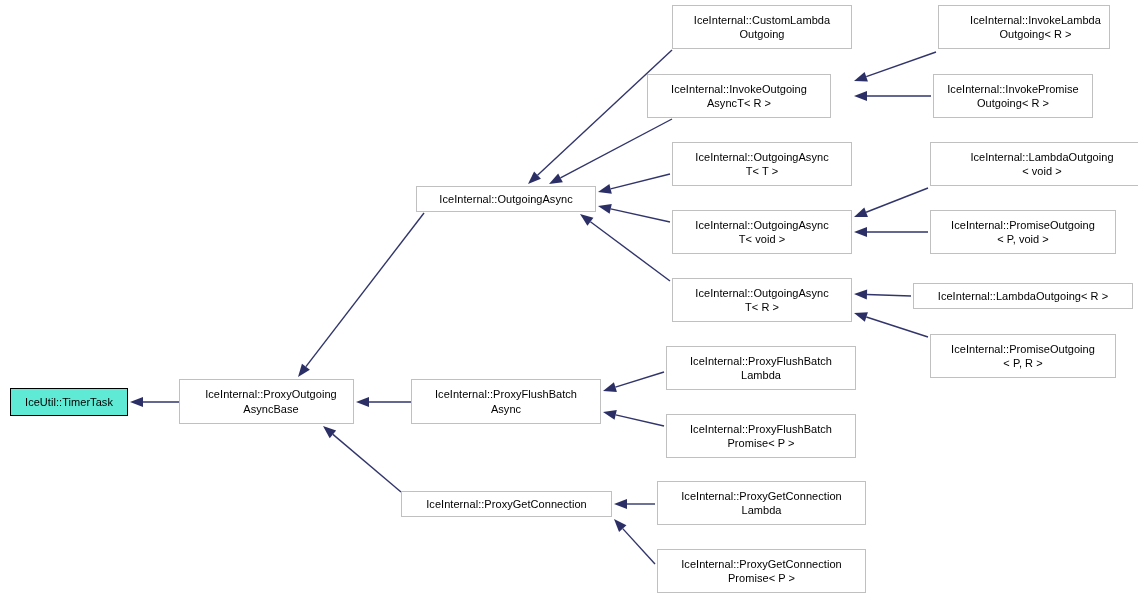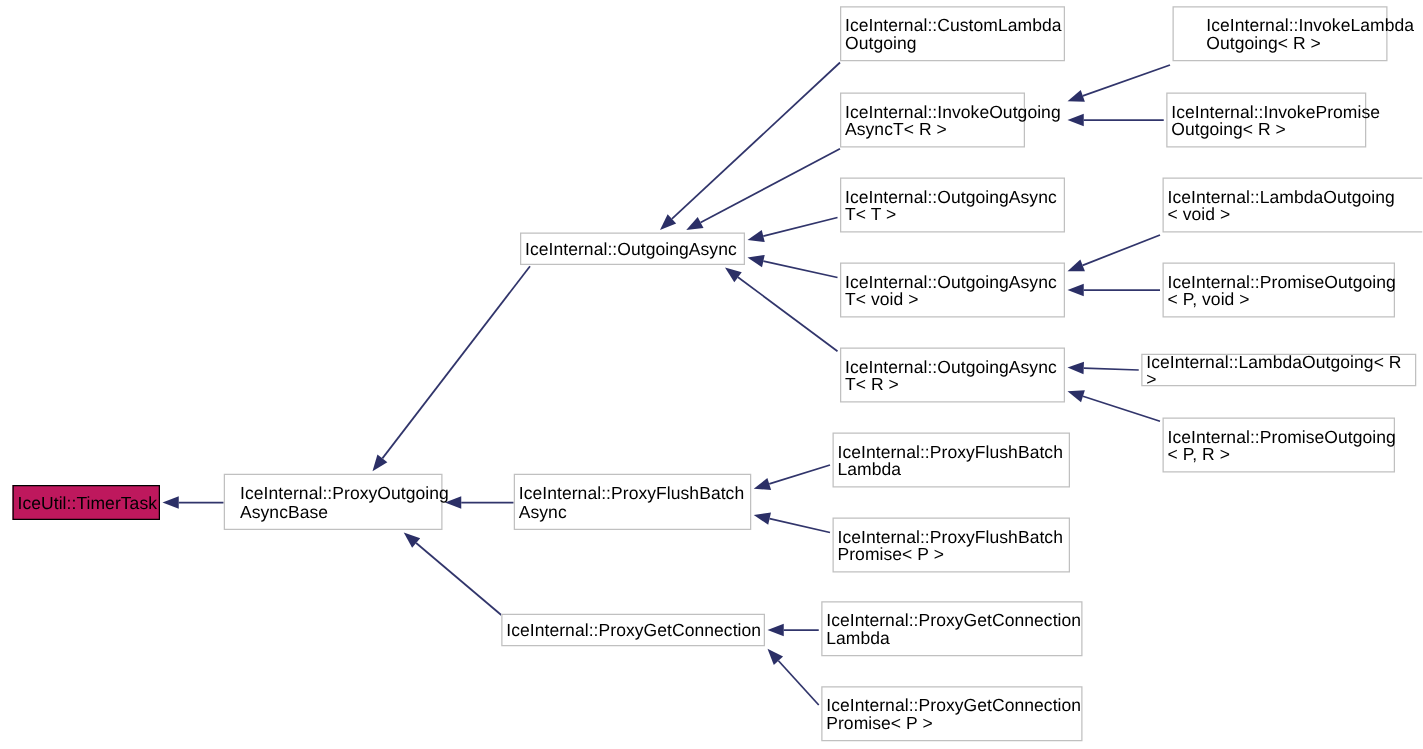--- a/index.html
+++ b/index.html
@@ -23,33 +23,33 @@
     width: 1138px;
     height: 599px;
     pointer-events: none;
   }
   .node {
     position: absolute;
     box-sizing: border-box;
     border: 1px solid #c0c0c0;
     background: #ffffff;
     color: #000000;
-    font-size: 14px;
+    font-size: 11px;
     line-height: 14.5px;
-    text-align: left;
+    text-align: center;
     display: flex;
     align-items: center;
     justify-content: center;
     white-space: pre-line;
     letter-spacing: 0.05px;
     z-index: 2;
   }
   .node.highlight {
     border: 1px solid #000000;
-    background: #be185d;
+    background: #5eead4;
     font-weight: normal;
   }
   .node-label {
     display: block;
     width: 100%;
     padding: 0 3px;
     box-sizing: border-box;
     white-space: pre-line;
   }
 </style>
@@ -138,21 +138,21 @@
   <div id="node-layer">
       <div class="node highlight" style="left: 10px; top: 388px; width: 118px; height: 28px;"><span class="node-label">IceUtil::TimerTask</span></div>
       <div class="node" style="left: 179px; top: 379px; width: 175px; height: 45px; padding-left: 9px;"><span class="node-label">IceInternal::ProxyOutgoing
 AsyncBase</span></div>
       <div class="node" style="left: 416px; top: 186px; width: 180px; height: 26px;"><span class="node-label">IceInternal::OutgoingAsync</span></div>
       <div class="node" style="left: 411px; top: 379px; width: 190px; height: 45px;"><span class="node-label">IceInternal::ProxyFlushBatch
 Async</span></div>
       <div class="node" style="left: 401px; top: 491px; width: 211px; height: 26px;"><span class="node-label">IceInternal::ProxyGetConnection</span></div>
       <div class="node" style="left: 672px; top: 5px; width: 180px; height: 44px;"><span class="node-label">IceInternal::CustomLambda
 Outgoing</span></div>
-      <div class="node" style="left: 672px; top: 74px; width: 148px; height: 44px;"><span class="node-label">IceInternal::InvokeOutgoing
+      <div class="node" style="left: 647px; top: 74px; width: 184px; height: 44px;"><span class="node-label">IceInternal::InvokeOutgoing
 AsyncT&lt; R &gt;</span></div>
       <div class="node" style="left: 672px; top: 142px; width: 180px; height: 44px;"><span class="node-label">IceInternal::OutgoingAsync
 T&lt; T &gt;</span></div>
       <div class="node" style="left: 672px; top: 210px; width: 180px; height: 44px;"><span class="node-label">IceInternal::OutgoingAsync
 T&lt; void &gt;</span></div>
       <div class="node" style="left: 672px; top: 278px; width: 180px; height: 44px;"><span class="node-label">IceInternal::OutgoingAsync
 T&lt; R &gt;</span></div>
       <div class="node" style="left: 666px; top: 346px; width: 190px; height: 44px;"><span class="node-label">IceInternal::ProxyFlushBatch
 Lambda</span></div>
       <div class="node" style="left: 666px; top: 414px; width: 190px; height: 44px;"><span class="node-label">IceInternal::ProxyFlushBatch

